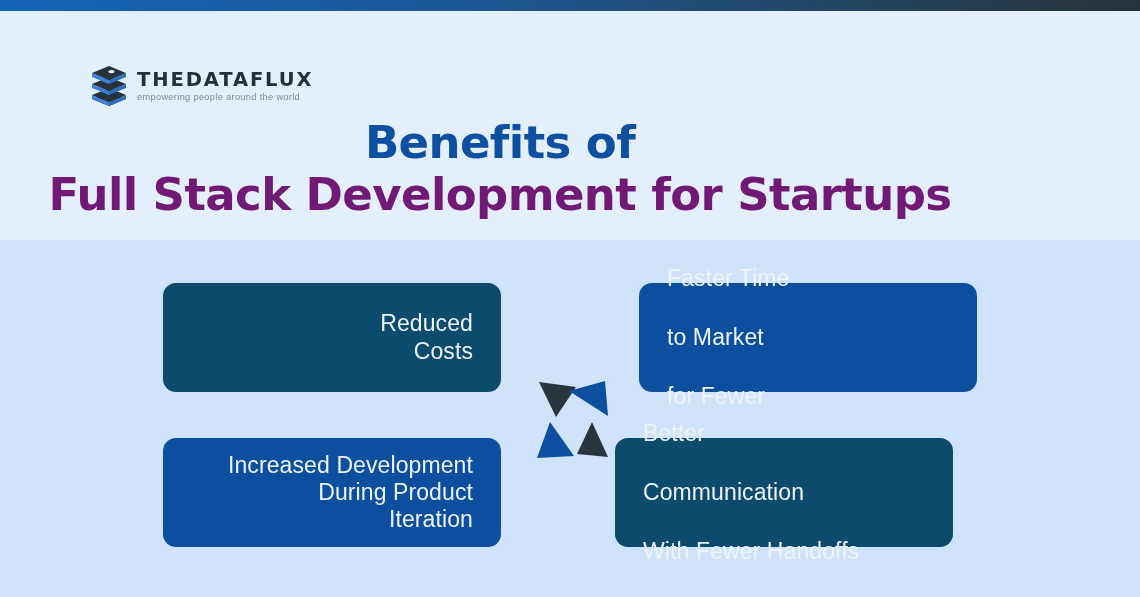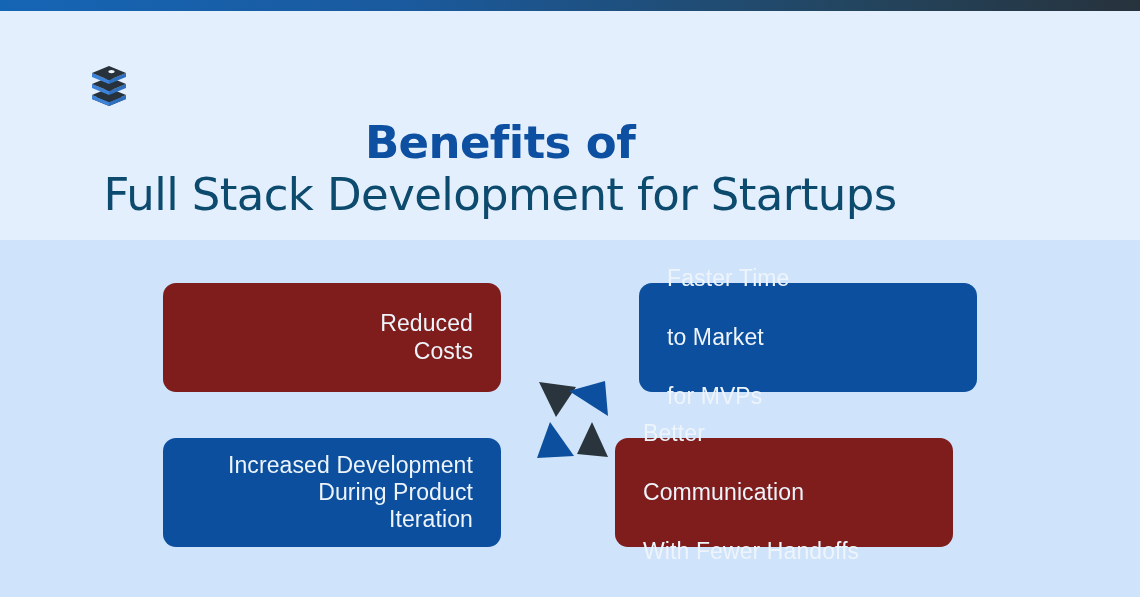--- a/index.html
+++ b/index.html
@@ -78,22 +78,22 @@
     font-family: "DejaVu Sans", sans-serif;
     font-size: 45px;
     font-weight: 700;
     color: #0d4fa0;
     letter-spacing: -0.6px;
     line-height: 1.18;
   }
   .title-2 {
     font-family: "DejaVu Sans", sans-serif;
     font-size: 45px;
-    font-weight: 400;
-    color: #0c4a6e;
+    font-weight: 700;
+    color: #701a75;
     letter-spacing: -0.6px;
     line-height: 1.18;
     margin-top: -1px;
   }
 
   
   .card {
     position: absolute;
     width: 338px;
     height: 109px;
@@ -103,21 +103,21 @@
     justify-content: center;
     padding: 0 28px;
     color: #eef4fb;
     font-family: "Liberation Sans", sans-serif;
     font-size: 23px;
     line-height: 1.18;
     letter-spacing: 0.1px;
   }
   .card span { display: block; white-space: nowrap; }
 
-  .card.dark { background: #7f1d1d; }
+  .card.dark { background: #0c4a6e; }
   .card.blue { background: #0b4f9e; }
   .card.align-right { text-align: right; align-items: flex-end; }
   .card.align-left  { text-align: left;  align-items: flex-start; gap: 32px; }
 
   #card-1 { top: 283px; left: 163px; }
   #card-2 { top: 283px; left: 639px; }
   #card-3 { top: 438px; left: 163px; }
   #card-4 { top: 438px; left: 615px; }
 
   
@@ -146,36 +146,40 @@
 
       <polygon points="2,18 19,25 19,29 2,22" fill="#3b82d8"></polygon>
       <polygon points="36,18 36,22 19,29 19,25" fill="#2f6fc0"></polygon>
       <polygon points="19,11 36,18 19,25 2,18" fill="#27323c"></polygon>
 
       <polygon points="2,7 19,14 19,18 2,11" fill="#3b82d8"></polygon>
       <polygon points="36,7 36,11 19,18 19,14" fill="#2f6fc0"></polygon>
       <polygon points="19,0 36,7 19,14 2,7" fill="#27323c"></polygon>
       <ellipse cx="21.5" cy="5.6" rx="3.1" ry="1.7" fill="#f2f7fd"></ellipse>
     </svg>
+    <span class="logo-text">
+      <span class="logo-word">THEDATAFLUX</span>
+      <span class="logo-tag">empowering people around the world</span>
+    </span>
   </div>
 
   <div class="title-wrap">
     <div class="title-1">Benefits of</div>
     <div class="title-2">Full Stack Development for Startups</div>
   </div>
 
   <div class="card dark align-right" id="card-1">
     <span>Reduced</span>
     <span>Costs</span>
   </div>
 
   <div class="card blue align-left" id="card-2">
     <span>Faster Time</span>
     <span>to Market</span>
-    <span>for MVPs</span>
+    <span>for Fewer</span>
   </div>
 
   <div class="card blue align-right" id="card-3">
     <span>Increased Development</span>
     <span>During Product</span>
     <span>Iteration</span>
   </div>
 
   <div class="card dark align-left" id="card-4">
     <span>Better</span>

